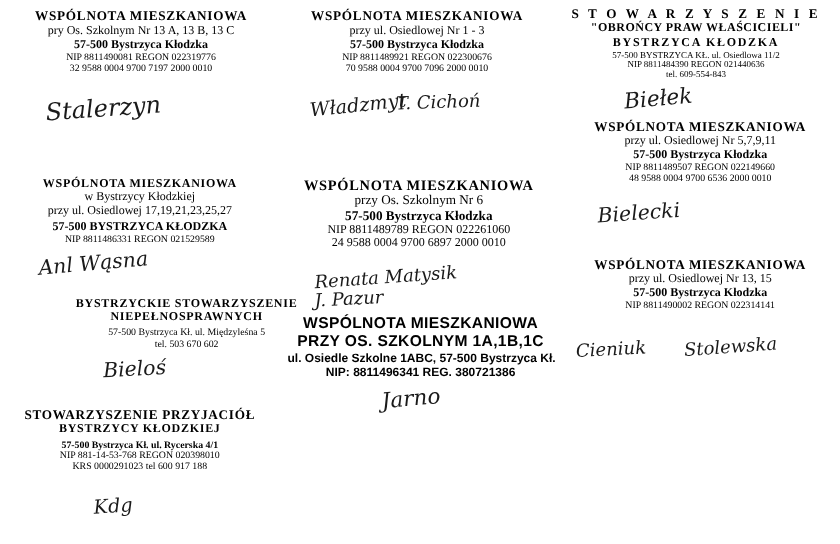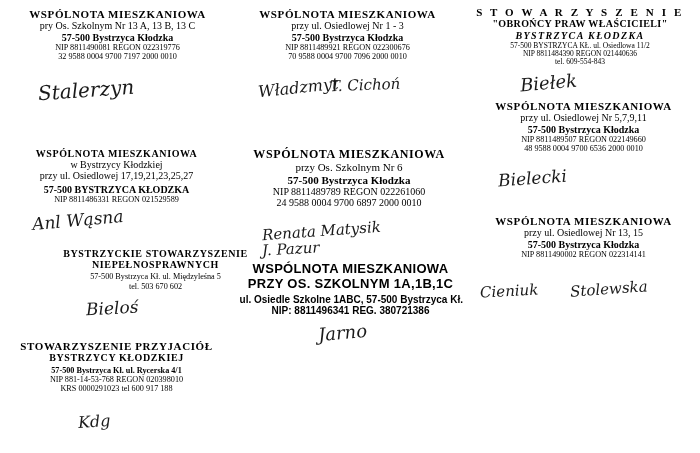--- a/index.html
+++ b/index.html
@@ -43,21 +43,21 @@
   .sig-wrap {
     position: absolute;
   }
   .s7  { font-size: 7.5px; }
   .s8  { font-size: 8.2px; }
   .s9  { font-size: 10px; }
   .s10 { font-size: 10px; }
   .s11 { font-size: 11px; }
   .s12 { font-size: 12px; }
   .s13 { font-size: 13px; }
-  .sp1 { letter-spacing: 1.4px; font-style: italic; }
+  .sp1 { letter-spacing: 1.4px; }
   .sp2 { letter-spacing: 2.6px; font-family: Liberation Serif, serif; }
   .b { font-weight: bold; }
   .quot { letter-spacing: 0.4px; }
   .sans { font-family: "Liberation Sans", sans-serif; }
 </style>
 </head>
 <body>
 
 <div class="page">
 

